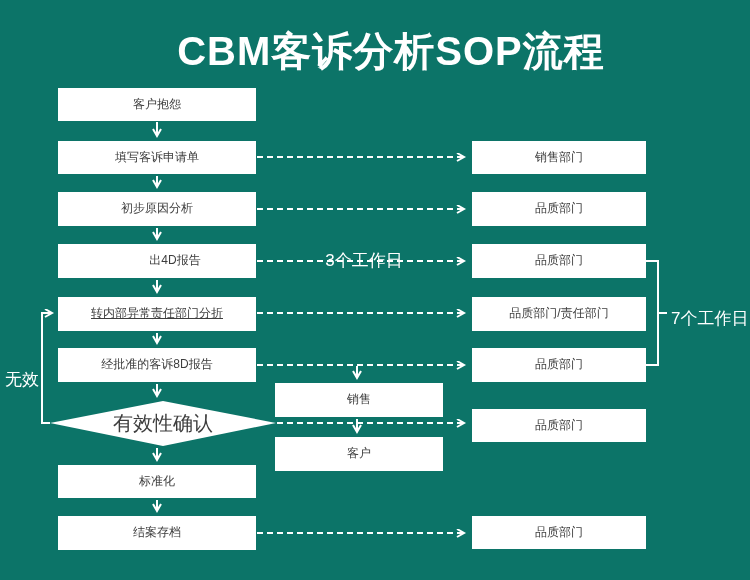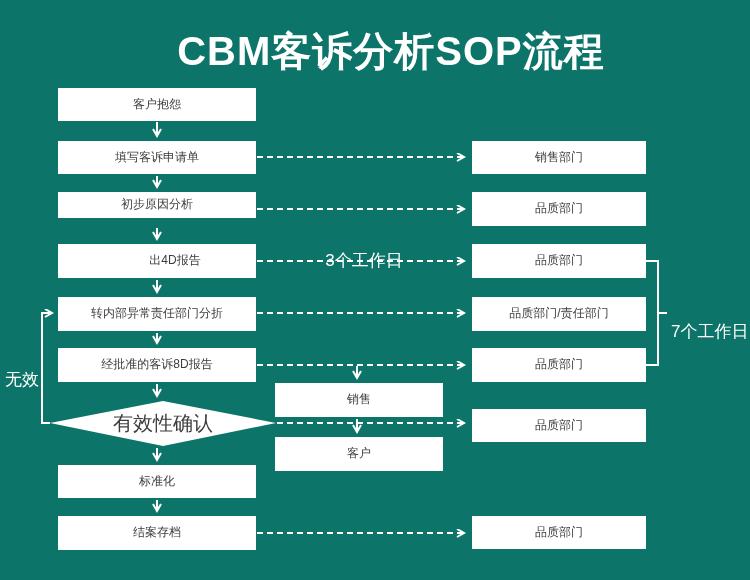--- a/index.html
+++ b/index.html
@@ -96,36 +96,36 @@
     <polygon points="50,423 163,401 276,423 163,446" fill="#ffffff"></polygon>
 
     <polyline points="646,261 658,261 658,365 646,365"></polyline>
     <line x1="658" y1="313" x2="667" y2="313"></line>
   </svg>
 
   <h1 class="title">CBM客诉分析SOP流程</h1>
 
   <div class="box" style="left:58px;top:88px;width:198px;height:33px;">客户抱怨</div>
   <div class="box" style="left:58px;top:141px;width:198px;height:33px;">填写客诉申请单</div>
-  <div class="box" style="left:58px;top:192px;width:198px;height:26px;">初步原因分析</div>
+  <div class="box" style="left:58px;top:192px;width:198px;height:34px;">初步原因分析</div>
   <div class="box" style="left:58px;top:244px;width:198px;height:34px;padding-left:36px;">出4D报告</div>
-  <div class="box" style="left:58px;top:297px;width:198px;height:34px;">转内部异常责任部门分折</div>
+  <div class="box" style="left:58px;top:297px;width:198px;height:34px;text-decoration:underline;">转内部异常责任部门分折</div>
   <div class="box" style="left:58px;top:348px;width:198px;height:34px;">经批准的客诉8D报告</div>
   <div class="diamond-label" style="left:88px;top:413px;width:150px;height:20px;">有效性确认</div>
   <div class="box" style="left:58px;top:465px;width:198px;height:33px;">标准化</div>
   <div class="box" style="left:58px;top:516px;width:198px;height:34px;">结案存档</div>
 
   <div class="box" style="left:275px;top:383px;width:168px;height:34px;">销售</div>
   <div class="box" style="left:275px;top:437px;width:168px;height:34px;">客户</div>
 
   <div class="box" style="left:472px;top:141px;width:174px;height:33px;">销售部门</div>
   <div class="box" style="left:472px;top:192px;width:174px;height:34px;">品质部门</div>
   <div class="box" style="left:472px;top:244px;width:174px;height:34px;">品质部门</div>
   <div class="box" style="left:472px;top:297px;width:174px;height:34px;">品质部门/责任部门</div>
   <div class="box" style="left:472px;top:348px;width:174px;height:34px;">品质部门</div>
   <div class="box" style="left:472px;top:409px;width:174px;height:33px;">品质部门</div>
   <div class="box" style="left:472px;top:516px;width:174px;height:33px;">品质部门</div>
 
   <div class="flabel" style="left:314px;top:233px;width:100px;text-align:center;">3个工作日</div>
-  <div class="flabel" style="left:671px;top:304px;">7个工作日</div>
+  <div class="flabel" style="left:671px;top:291px;">7个工作日</div>
   <div class="flabel" style="left:5px;top:352px;">无效</div>
 
 </div>
 
 </body></html>

